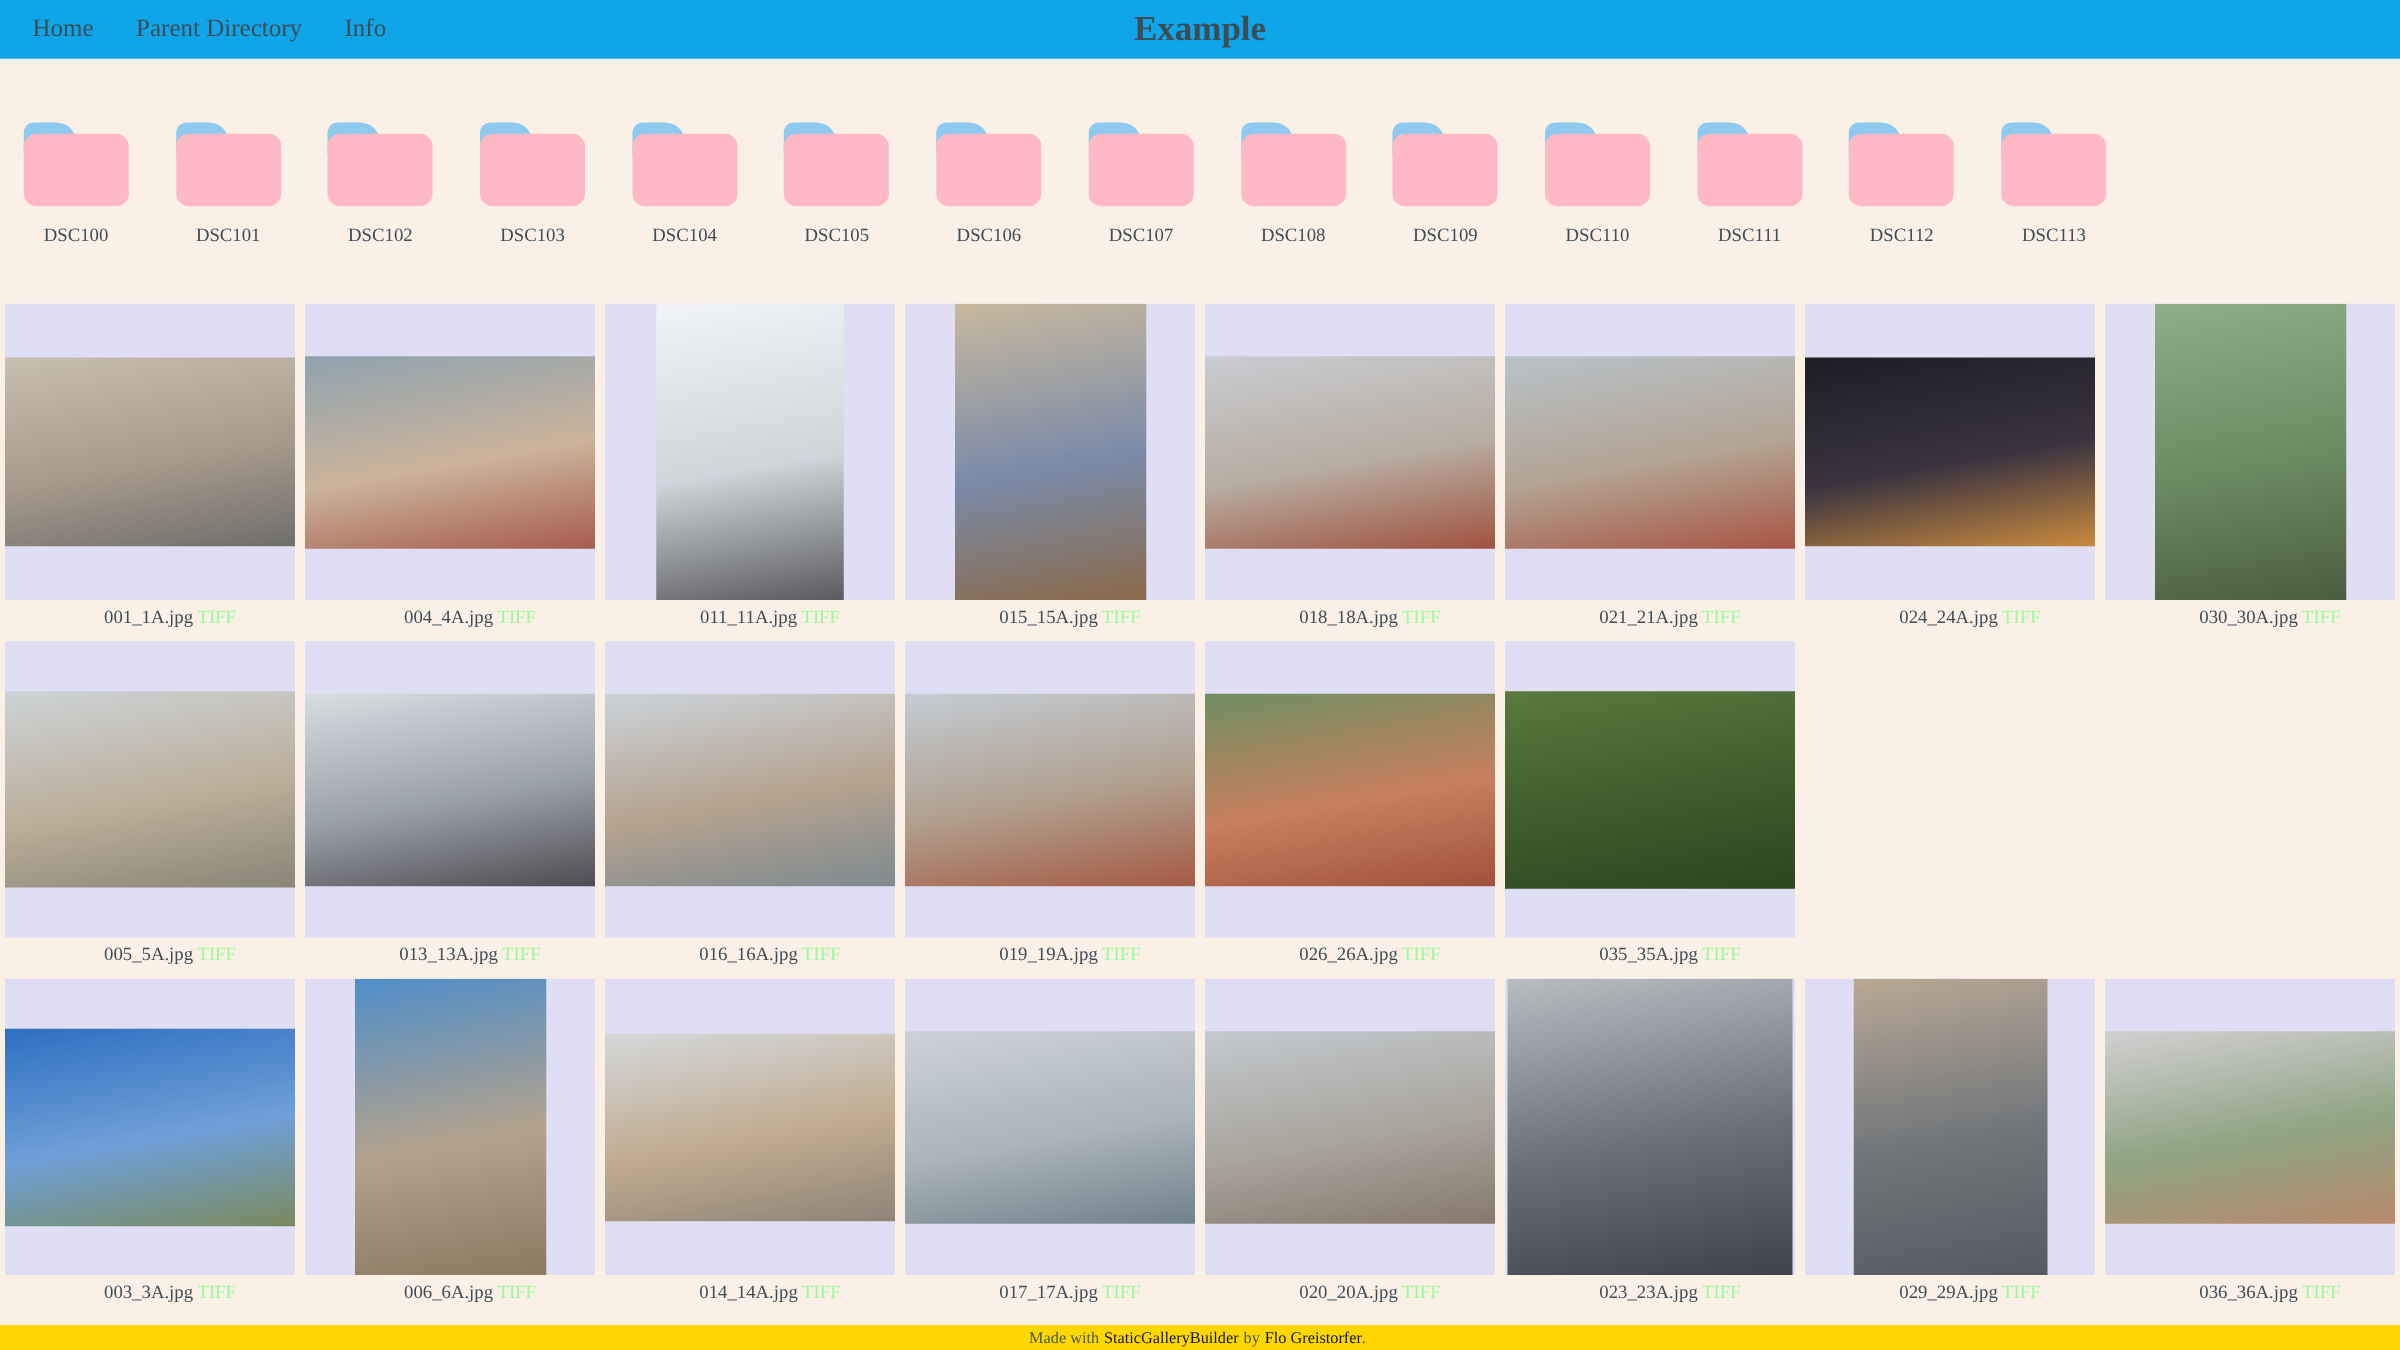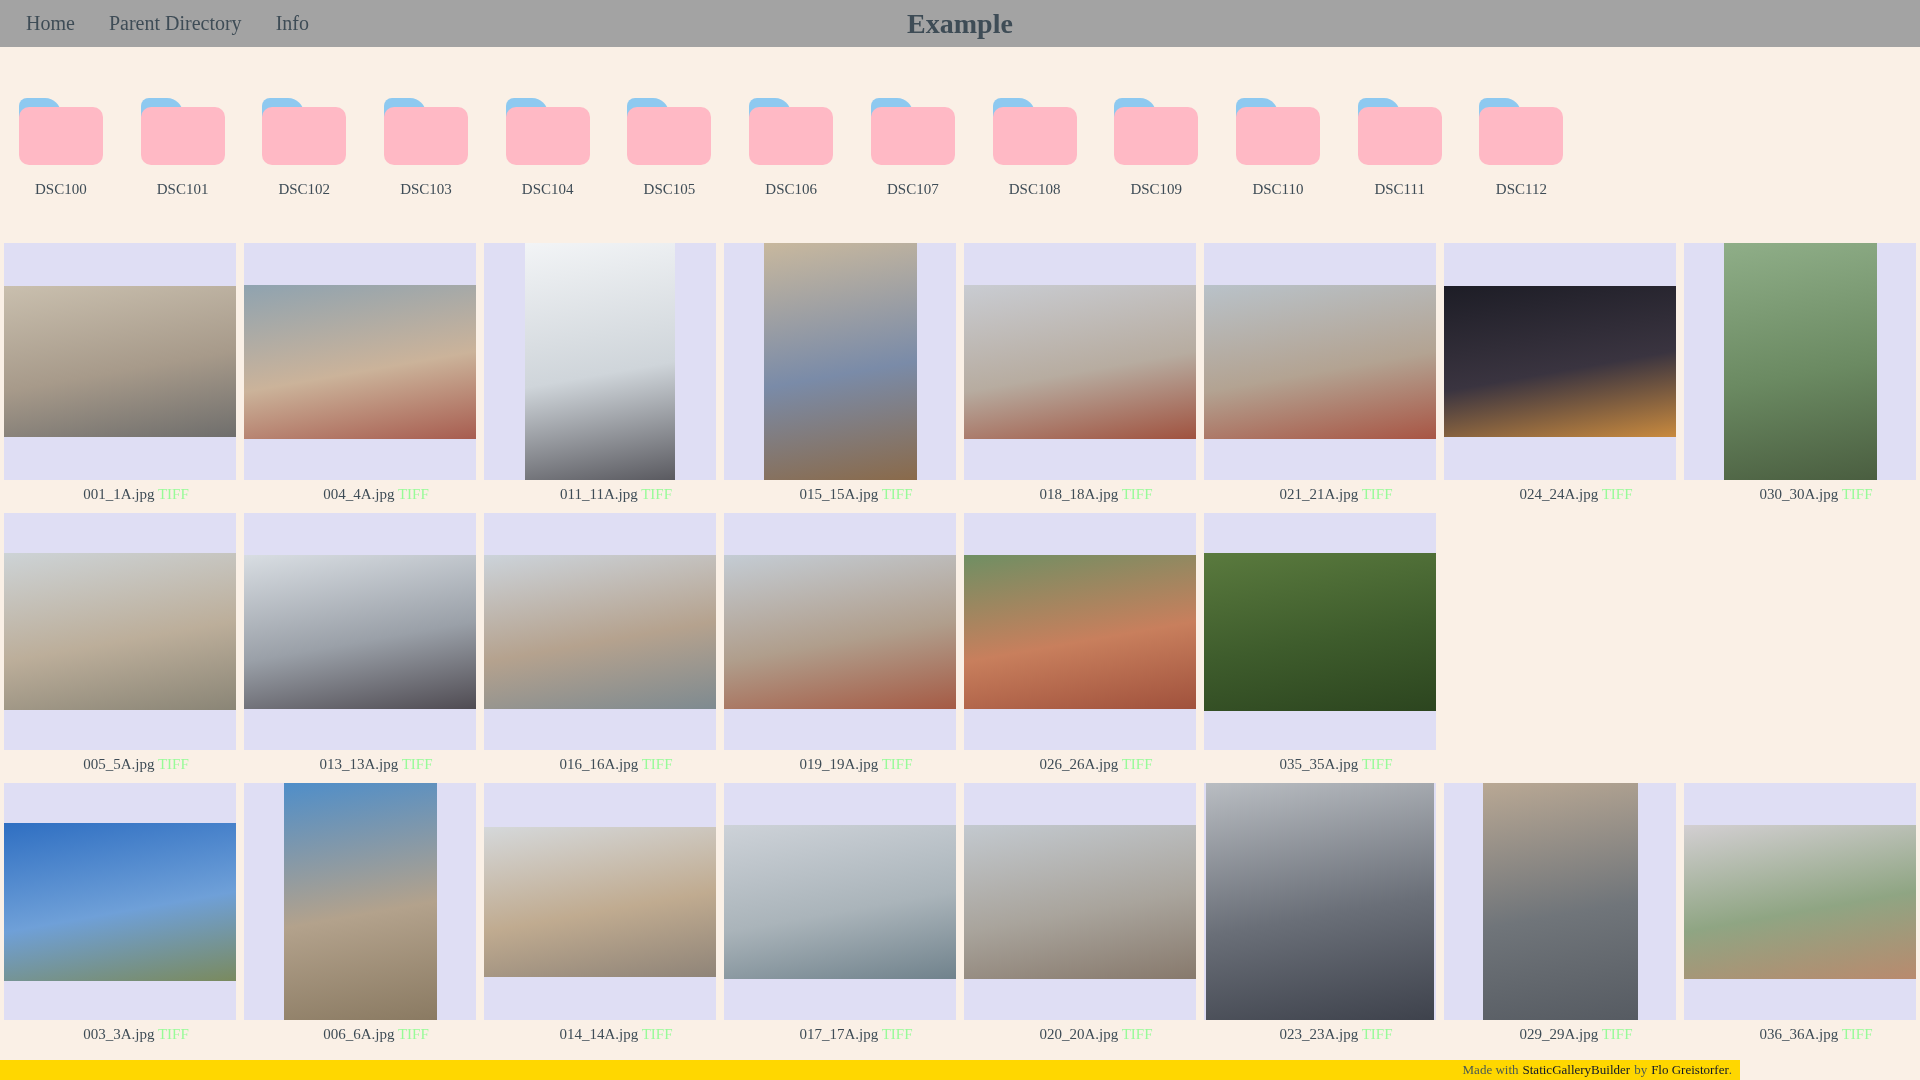--- a/index.html
+++ b/index.html
@@ -6,21 +6,21 @@
   html, body { width: 1920px; height: 1080px; overflow: hidden; }
   body {
     background: #faf0e6;
     font-family: "Liberation Serif", "DejaVu Serif", serif;
     color: #3e4c56;
     position: relative;
   }
   
   .navbar {
     height: 47px;
-    background: #a3a3a3;
+    background: #0ea5e9;
     display: flex;
     align-items: center;
     padding: 0 26px;
     position: relative;
   }
   .navbar a {
     color: #3e4c56;
     text-decoration: none;
     font-size: 20px;
     margin-right: 34px;
@@ -90,25 +90,25 @@
     white-space: nowrap;
   }
   .caption a {
     color: #98fb98;
     text-decoration: none;
   }
   
   .footer {
     position: absolute;
     left: 0; bottom: 0;
-    width: 1740px; height: 20px;
+    width: 1920px; height: 20px;
     background: #ffd700;
     display: flex;
     align-items: center;
-    justify-content: flex-end;
+    justify-content: center;
     padding-right: 8px;
     font-size: 13px;
     color: #4a5a52;
   }
   .footer a {
     color: #0f172a;
     text-decoration: none;
     margin: 0 4px;
   }
   .footer span { margin-left: 4px; }
@@ -222,20 +222,27 @@
   </a>
 
   <a href="#" class="folder-item">
     <span class="folder-icon">
       <span class="folder-tab"></span>
       <span class="folder-body"></span>
     </span>
     <span class="folder-label">DSC112</span>
   </a>
 
+  <a href="#" class="folder-item">
+    <span class="folder-icon">
+      <span class="folder-tab"></span>
+      <span class="folder-body"></span>
+    </span>
+    <span class="folder-label">DSC113</span>
+  </a>
 </div>
 </div>
 
 <div class="gallery">
     <div class="grid-row">
   <figure class="cell">
     <div class="thumb">
       <a href="#">
         <span class="thumb-img" style="width: 232px; height: 151px; background: linear-gradient(170deg, rgb(201, 191, 174), rgb(167, 154, 138) 55%, rgb(111, 110, 108));"></span>
       </a>

